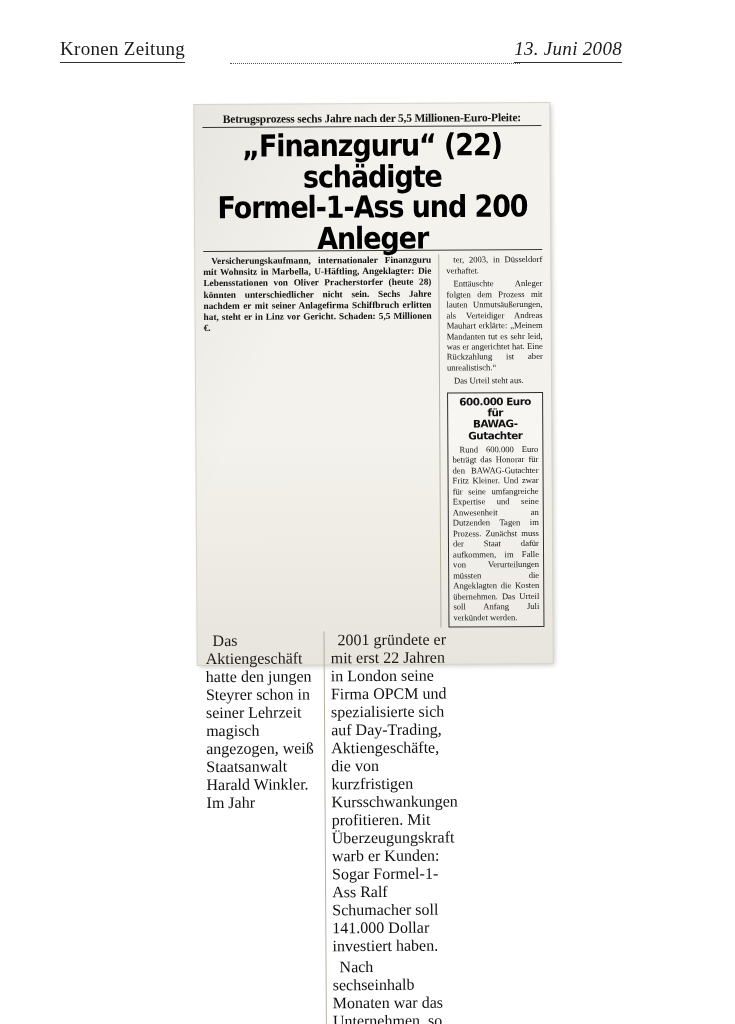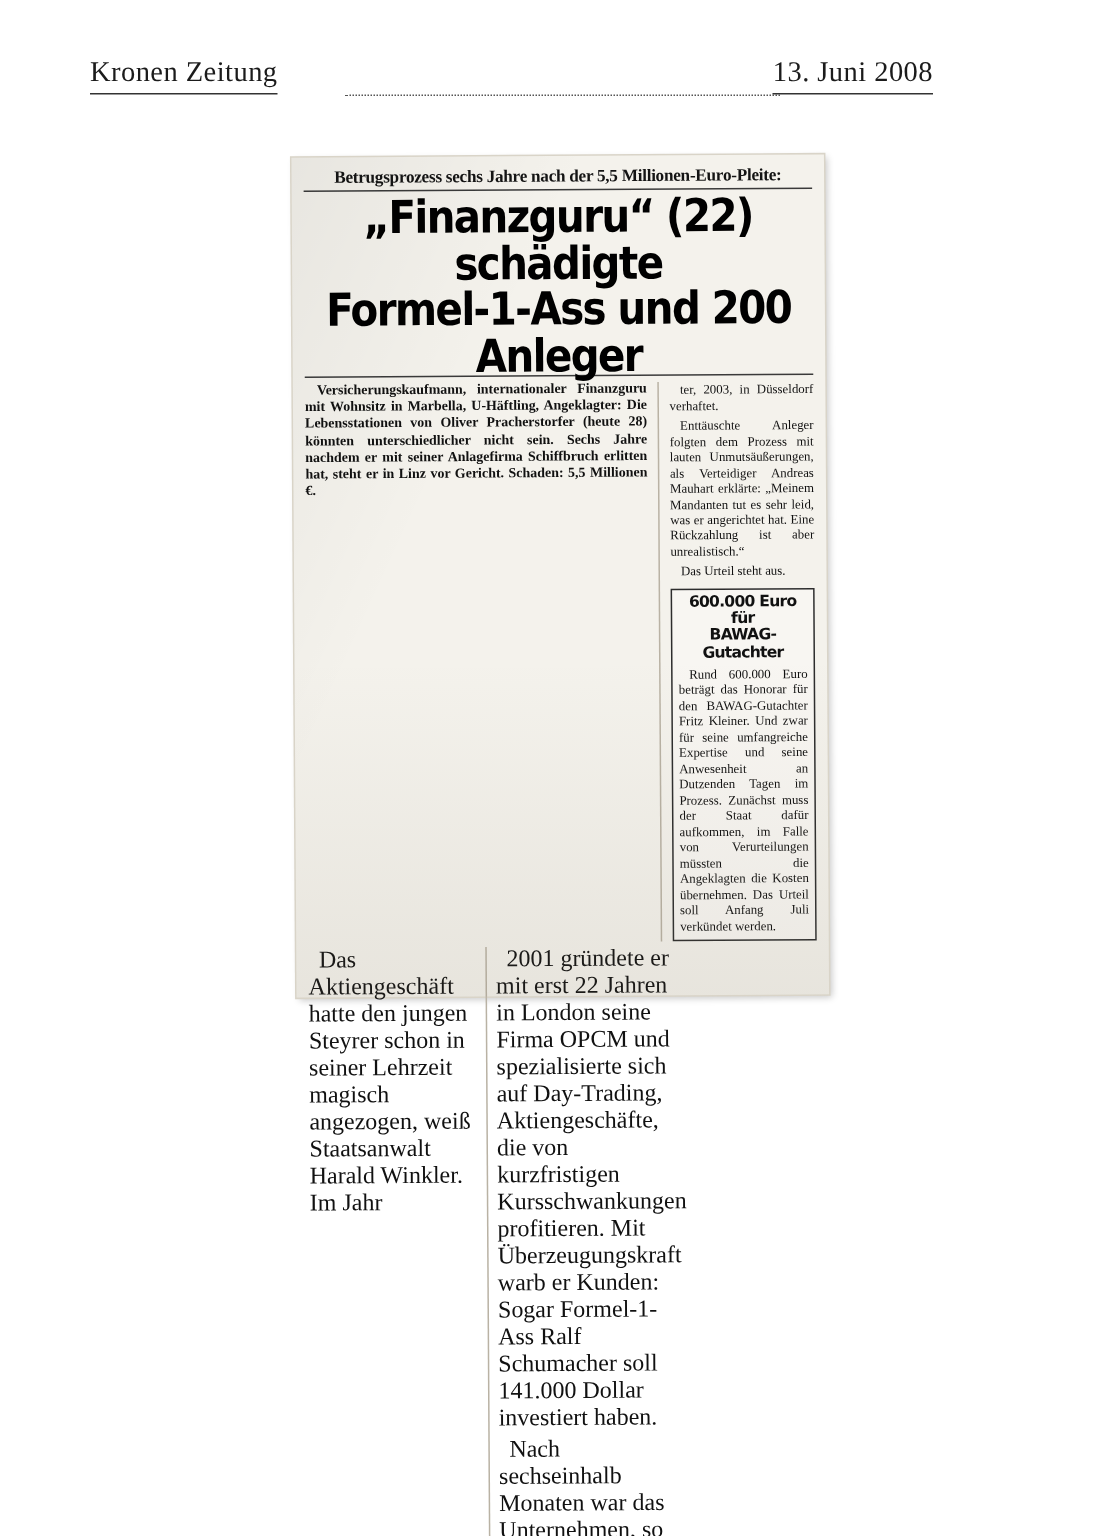--- a/index.html
+++ b/index.html
@@ -38,20 +38,21 @@
   .header-right {
     position: absolute;
     right: 53px;
     top: 0;
     font-family: "Liberation Serif", serif;
     font-size: 19px;
     letter-spacing: 0.3px;
     color: #1b1b1b;
     border-bottom: 1.5px solid #333;
     padding-bottom: 2px;
+    font-style: italic;
   }
   .header-rule {
     position: absolute;
     left: 170px;
     right: 155px;
     top: 25px;
     border-bottom: 1.5px dotted #555;
   }
 
   

